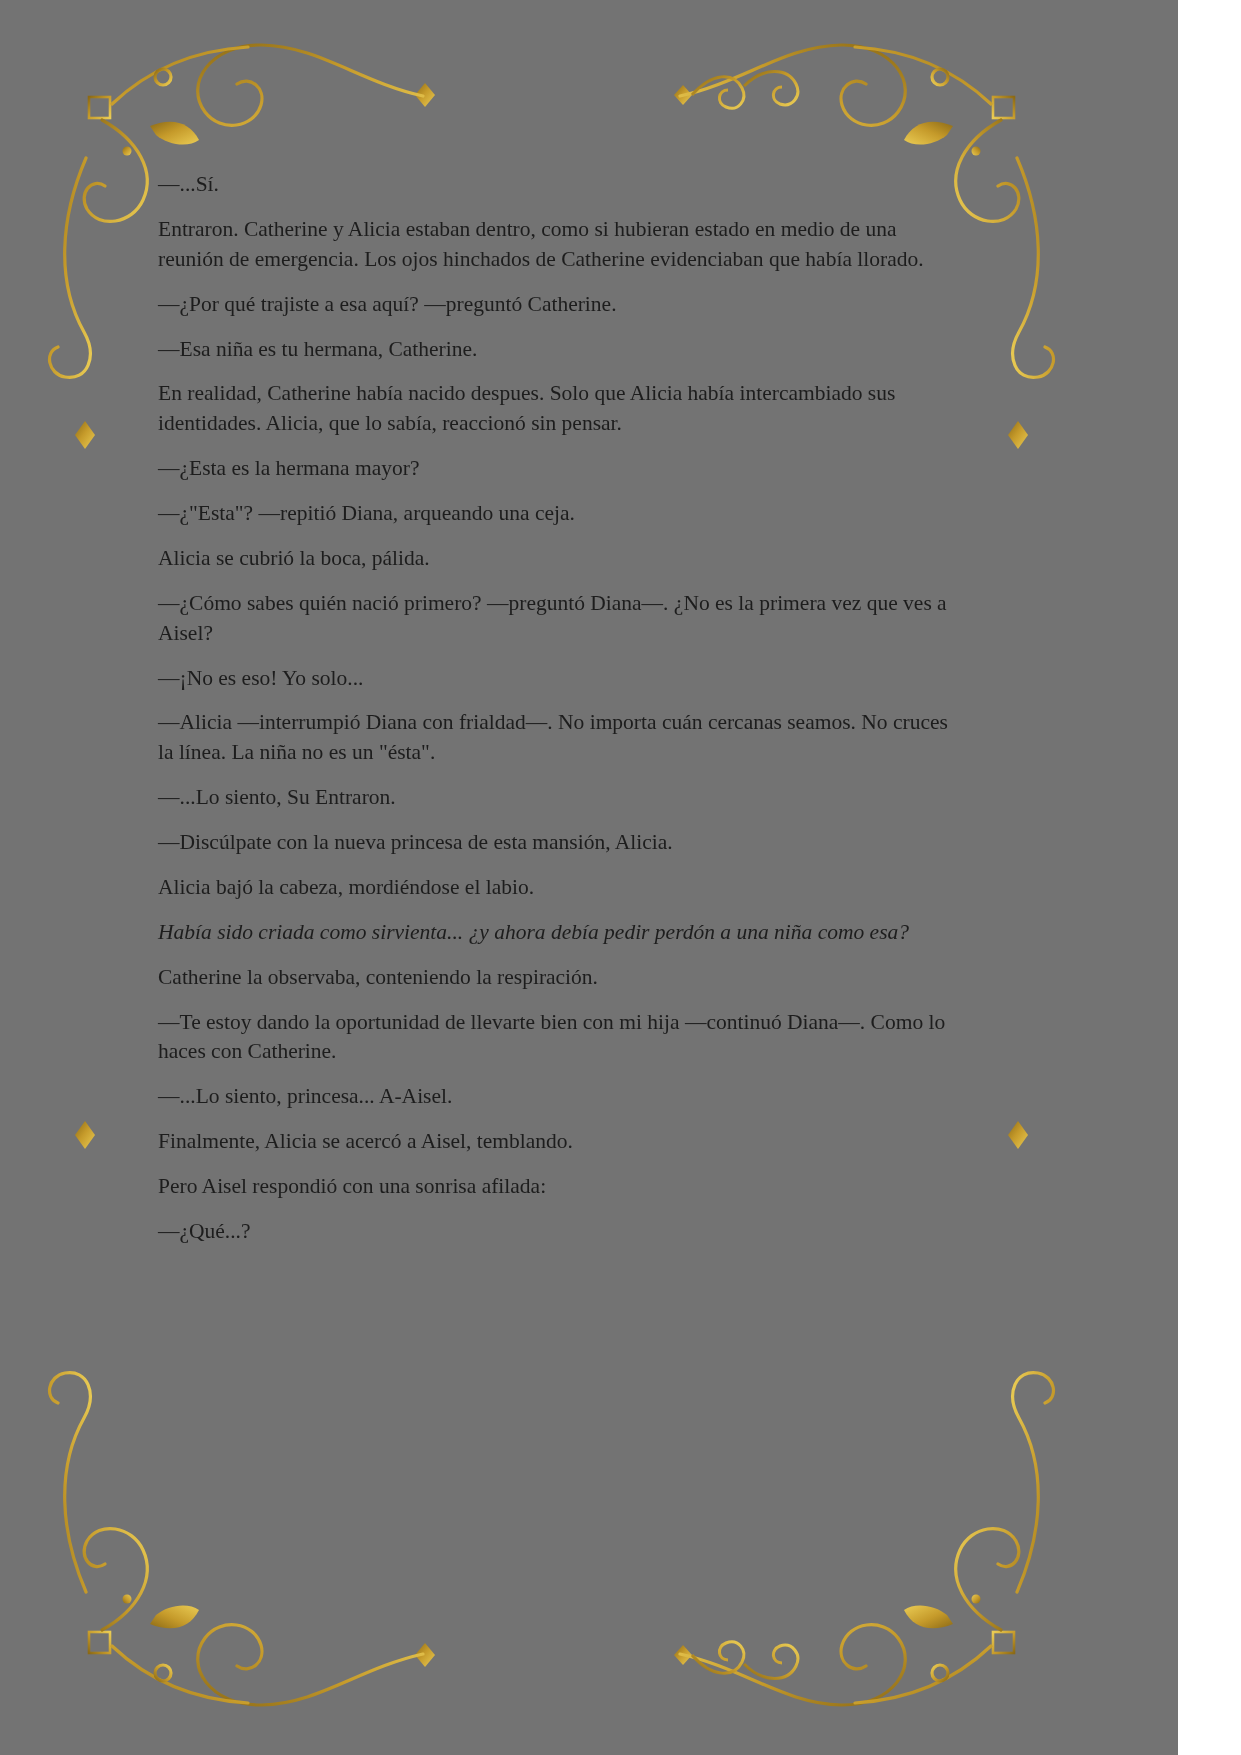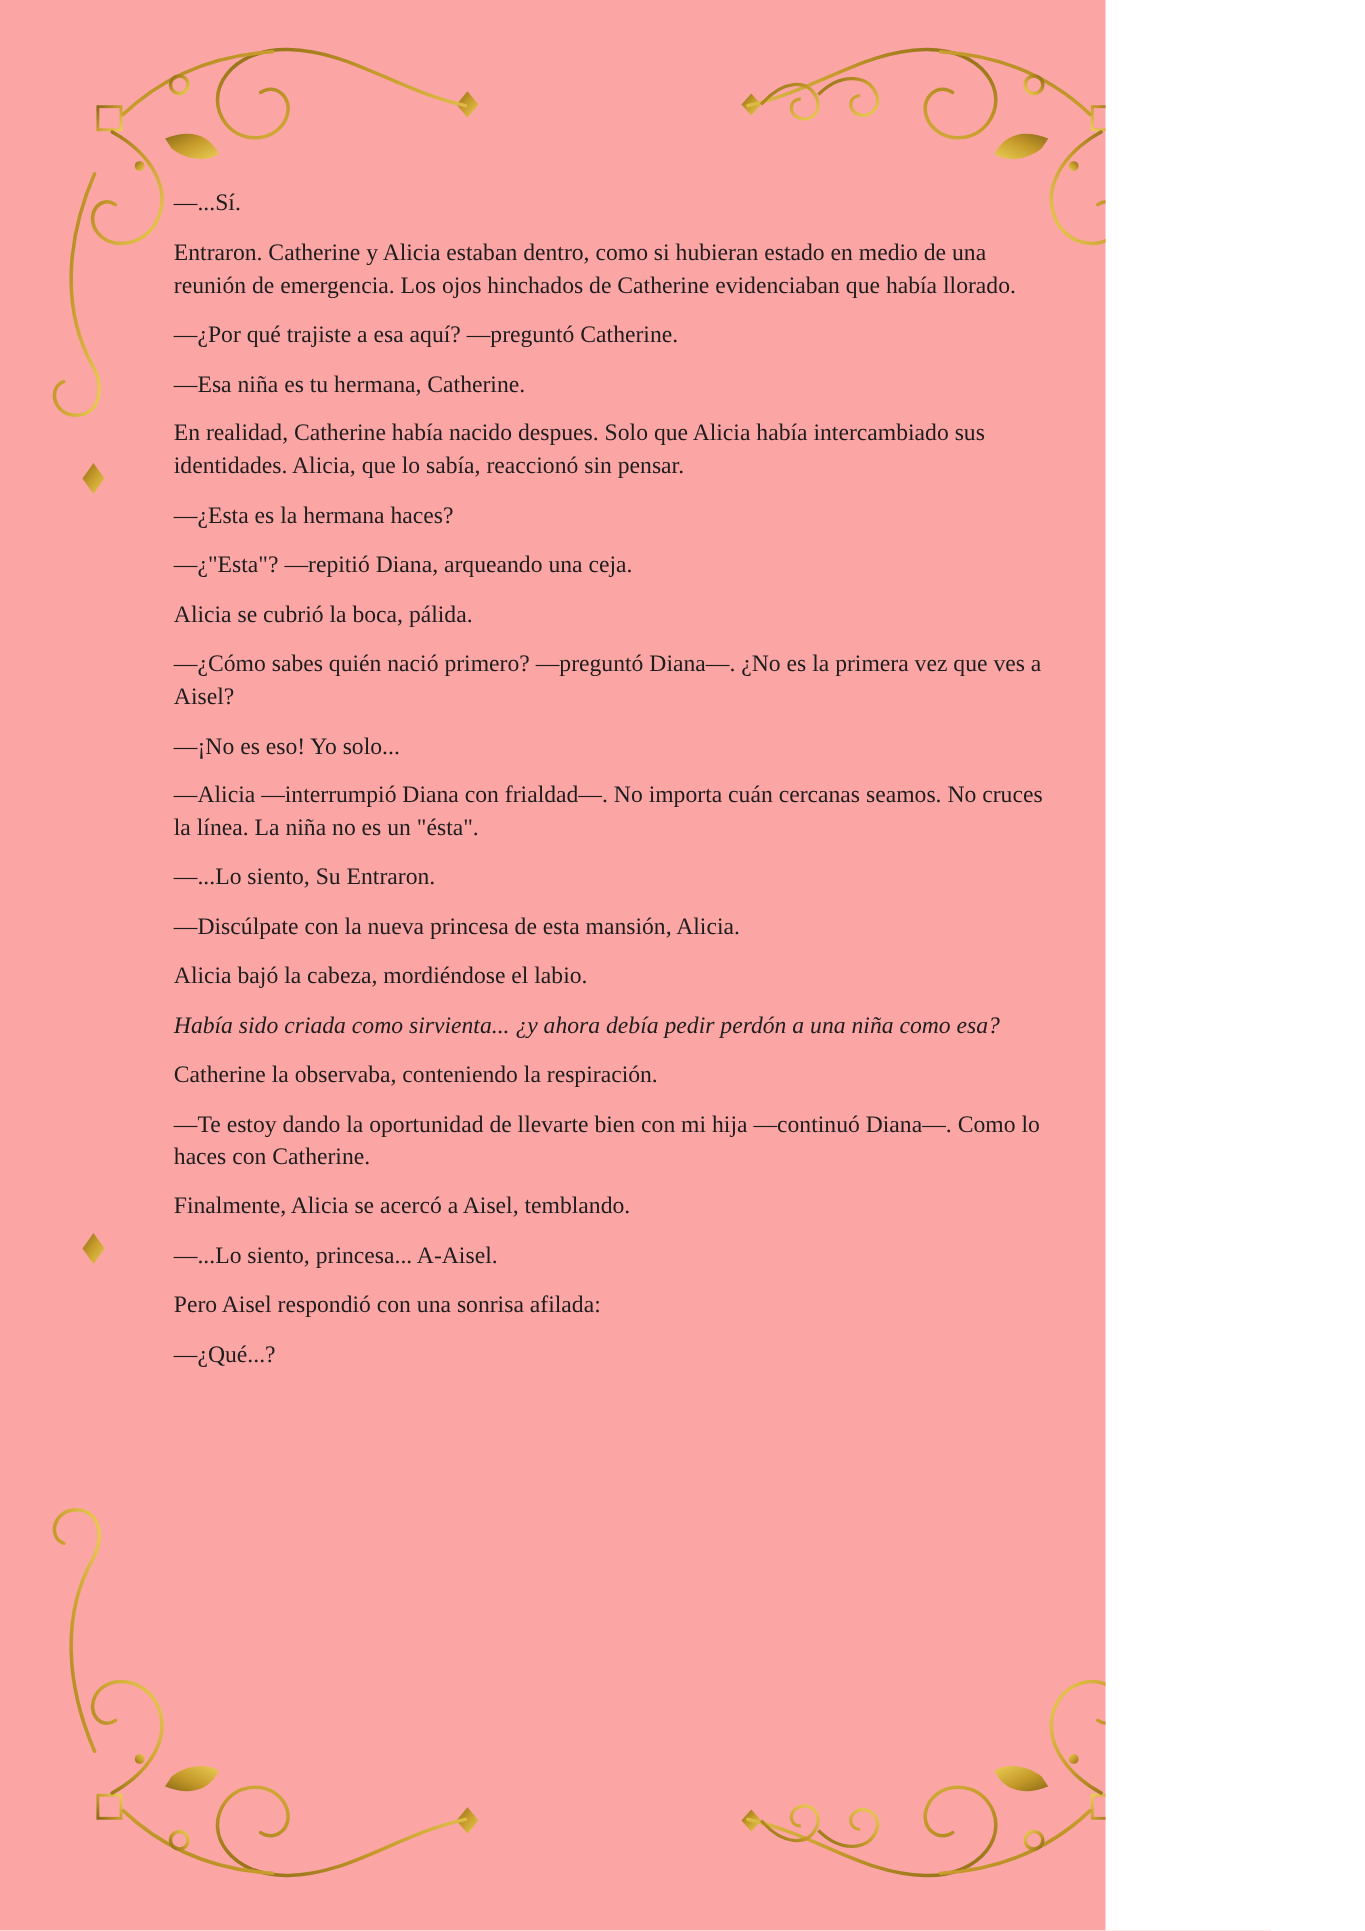--- a/index.html
+++ b/index.html
@@ -2,23 +2,23 @@
 <html><head>
 <meta charset="utf-8">
 <style>
   html, body {
     margin: 0;
     padding: 0;
     background: #ffffff;
   }
   .page {
     position: relative;
-    width: 1005px;
+    width: 1178px;
     height: 1755px;
-    background: #fca5a5;
+    background: #737373;
     overflow: hidden;
   }
   .frame {
     position: absolute;
     left: 0;
     top: 0;
     width: 1241px;
     height: 1755px;
     pointer-events: none;
   }
@@ -105,31 +105,31 @@
     <use href="#loopsg"></use>
     <use href="#loopsg" transform="translate(0,1750) scale(1,-1)"></use>
   </svg>
 
   <div class="text-block">
     <p>—...Sí.</p>
     <p>Entraron. Catherine y Alicia estaban dentro, como si hubieran estado en medio de una reunión de emergencia. Los ojos hinchados de Catherine evidenciaban que había llorado.</p>
     <p>—¿Por qué trajiste a esa aquí? —preguntó Catherine.</p>
     <p>—Esa niña es tu hermana, Catherine.</p>
     <p>En realidad, Catherine había nacido despues. Solo que Alicia había intercambiado sus identidades. Alicia, que lo sabía, reaccionó sin pensar.</p>
-    <p>—¿Esta es la hermana haces?</p>
+    <p>—¿Esta es la hermana mayor?</p>
     <p>—¿"Esta"? —repitió Diana, arqueando una ceja.</p>
     <p>Alicia se cubrió la boca, pálida.</p>
     <p>—¿Cómo sabes quién nació primero? —preguntó Diana—. ¿No es la primera vez que ves a Aisel?</p>
     <p>—¡No es eso! Yo solo...</p>
     <p>—Alicia —interrumpió Diana con frialdad—. No importa cuán cercanas seamos. No cruces la línea. La niña no es un "ésta".</p>
     <p>—...Lo siento, Su Entraron.</p>
     <p>—Discúlpate con la nueva princesa de esta mansión, Alicia.</p>
     <p>Alicia bajó la cabeza, mordiéndose el labio.</p>
     <p class="italic">Había sido criada como sirvienta... ¿y ahora debía pedir perdón a una niña como esa?</p>
     <p>Catherine la observaba, conteniendo la respiración.</p>
     <p>—Te estoy dando la oportunidad de llevarte bien con mi hija —continuó Diana—. Como lo haces con Catherine.</p>
+    <p>—...Lo siento, princesa... A-Aisel.</p>
     <p>Finalmente, Alicia se acercó a Aisel, temblando.</p>
-    <p>—...Lo siento, princesa... A-Aisel.</p>
     <p>Pero Aisel respondió con una sonrisa afilada:</p>
     <p>—¿Qué...?</p>
   </div>
 
 </div>
 
 </body></html>

